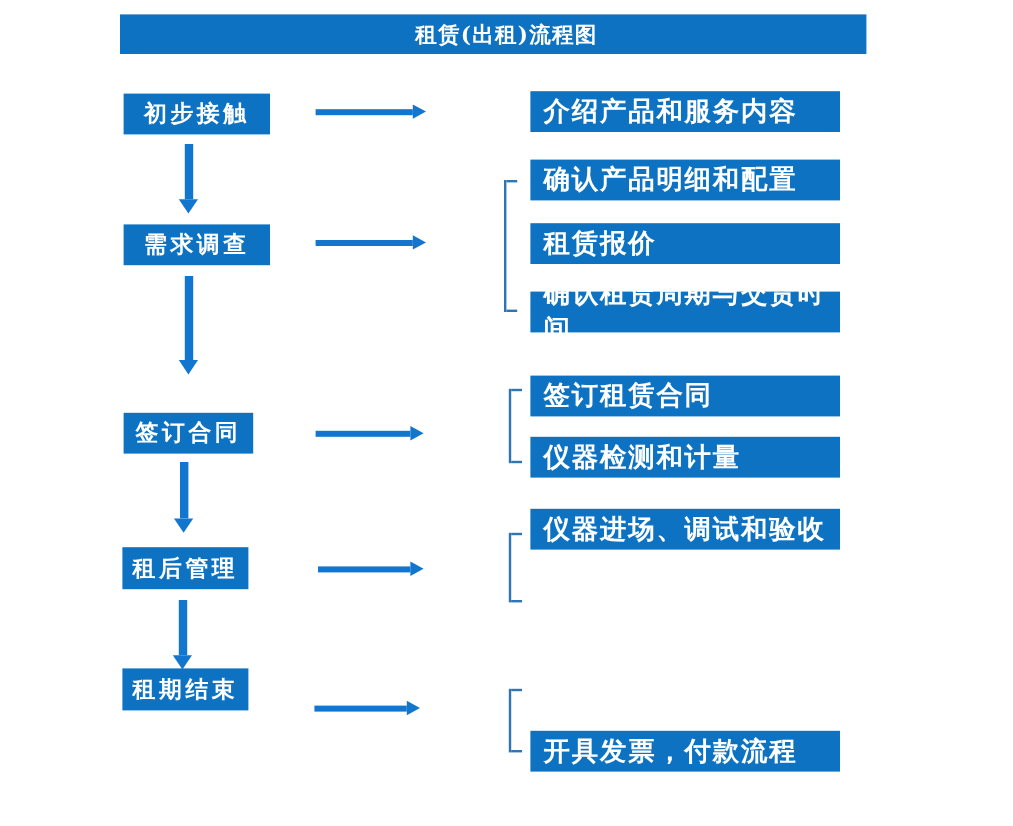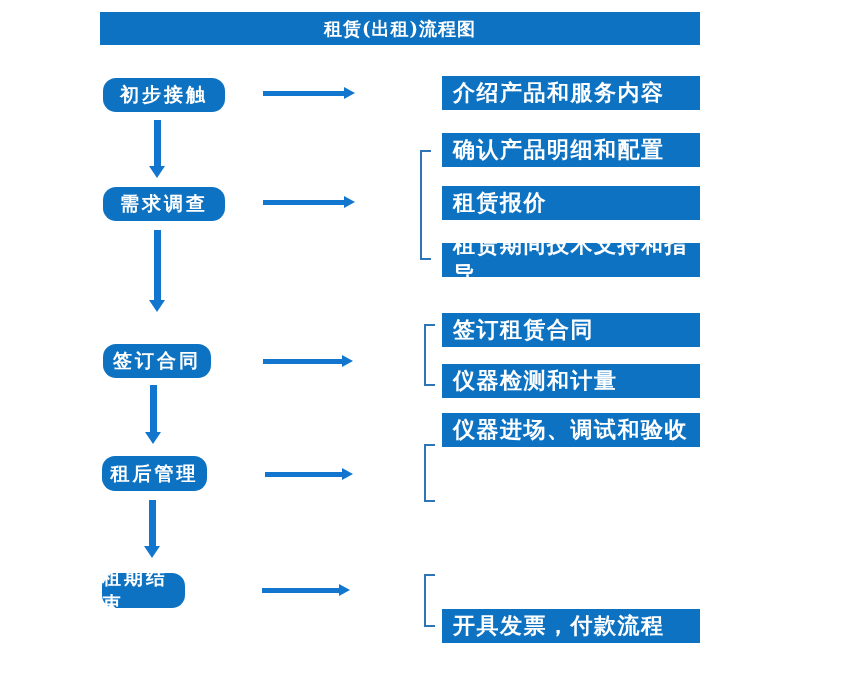--- a/index.html
+++ b/index.html
@@ -12,29 +12,29 @@
   html,body{margin:0;padding:0;background:var(--page-bg);}
   .canvas{
     position:relative;width:844px;height:688px;background:var(--page-bg);
     font-family:"DejaVu Serif","Liberation Serif",serif;
     overflow:hidden;
   }
   .title-bar{
     position:absolute;left:100px;top:12px;width:600px;height:33px;
     background:var(--box-blue);color:var(--text-white);
     font-size:18px;font-weight:bold;letter-spacing:1px;
-    display:flex;align-items:center;justify-content:center;
+    display:flex;align-items:center;justify-content:center;padding-left:22px;
   }
   .box{
     position:absolute;background:var(--box-blue);color:var(--text-white);
     font-weight:bold;box-sizing:border-box;
   }
   .step{
     font-size:19px;letter-spacing:3px;
-    display:flex;align-items:center;justify-content:center;border-radius:13px;
+    display:flex;align-items:center;justify-content:center;
   }
   .detail{
     left:442px;width:258px;height:34px;
     font-size:22px;letter-spacing:1.5px;
     display:flex;align-items:center;
     padding-left:11px;
   }
   .vshaft{position:absolute;width:7px;background:var(--arrow-blue);}
   .vhead{
     position:absolute;width:0;height:0;
@@ -59,21 +59,21 @@
 <body>
 
 <div class="canvas">
 
   <div class="title-bar">租赁(出租)流程图</div>
 
   <div class="box step" style="left:103px;top:78px;width:122px;height:34px">初步接触</div>
   <div class="box step" style="left:103px;top:187px;width:122px;height:34px">需求调查</div>
   <div class="box step" style="left:102px;top:456px;width:105px;height:35px">租后管理</div>
   <div class="box step" style="left:103px;top:344px;width:108px;height:34px">签订合同</div>
-  <div class="box step" style="left:102px;top:573px;width:83px;height:35px">租期结束</div>
+  <div class="box step" style="left:102px;top:557px;width:105px;height:35px">租期结束</div>
 
   <div>
     <div class="vshaft" style="left:154px;top:120px;height:46px"></div>
     <div class="vhead" style="left:149px;top:166px"></div>
   </div>
   <div>
     <div class="vshaft" style="left:154px;top:230px;height:70px"></div>
     <div class="vhead" style="left:149px;top:300px"></div>
   </div>
   <div>
@@ -103,26 +103,26 @@
   </div>
   <div>
     <div class="hshaft" style="left:262px;top:588px;width:77px"></div>
     <div class="hhead" style="left:339px;top:584px"></div>
   </div>
 
   <div class="box detail" style="top:76px">介绍产品和服务内容</div>
 
   <div class="box detail" style="top:133px">确认产品明细和配置</div>
   <div class="box detail" style="top:186px">租赁报价</div>
-  <div class="box detail" style="top:243px">租赁期间技术支持和指导</div>
+  <div class="box detail" style="top:243px">确认租赁周期与交货时间</div>
 
   <div class="box detail" style="top:313px">签订租赁合同</div>
   <div class="box detail" style="top:364px">仪器检测和计量</div>
 
-  <div class="box detail" style="top:413px">仪器进场、调试和验收</div>
+  <div class="box detail" style="top:424px">仪器进场、调试和验收</div>
 
   <div class="box detail" style="top:609px">开具发票，付款流程</div>
 
   <div class="bracket" style="left:420px;top:150px;height:110px"></div>
   <div class="bracket" style="left:424px;top:324px;height:62px"></div>
   <div class="bracket" style="left:424px;top:444px;height:58px"></div>
   <div class="bracket" style="left:424px;top:574px;height:53px"></div>
 
 </div>
 

